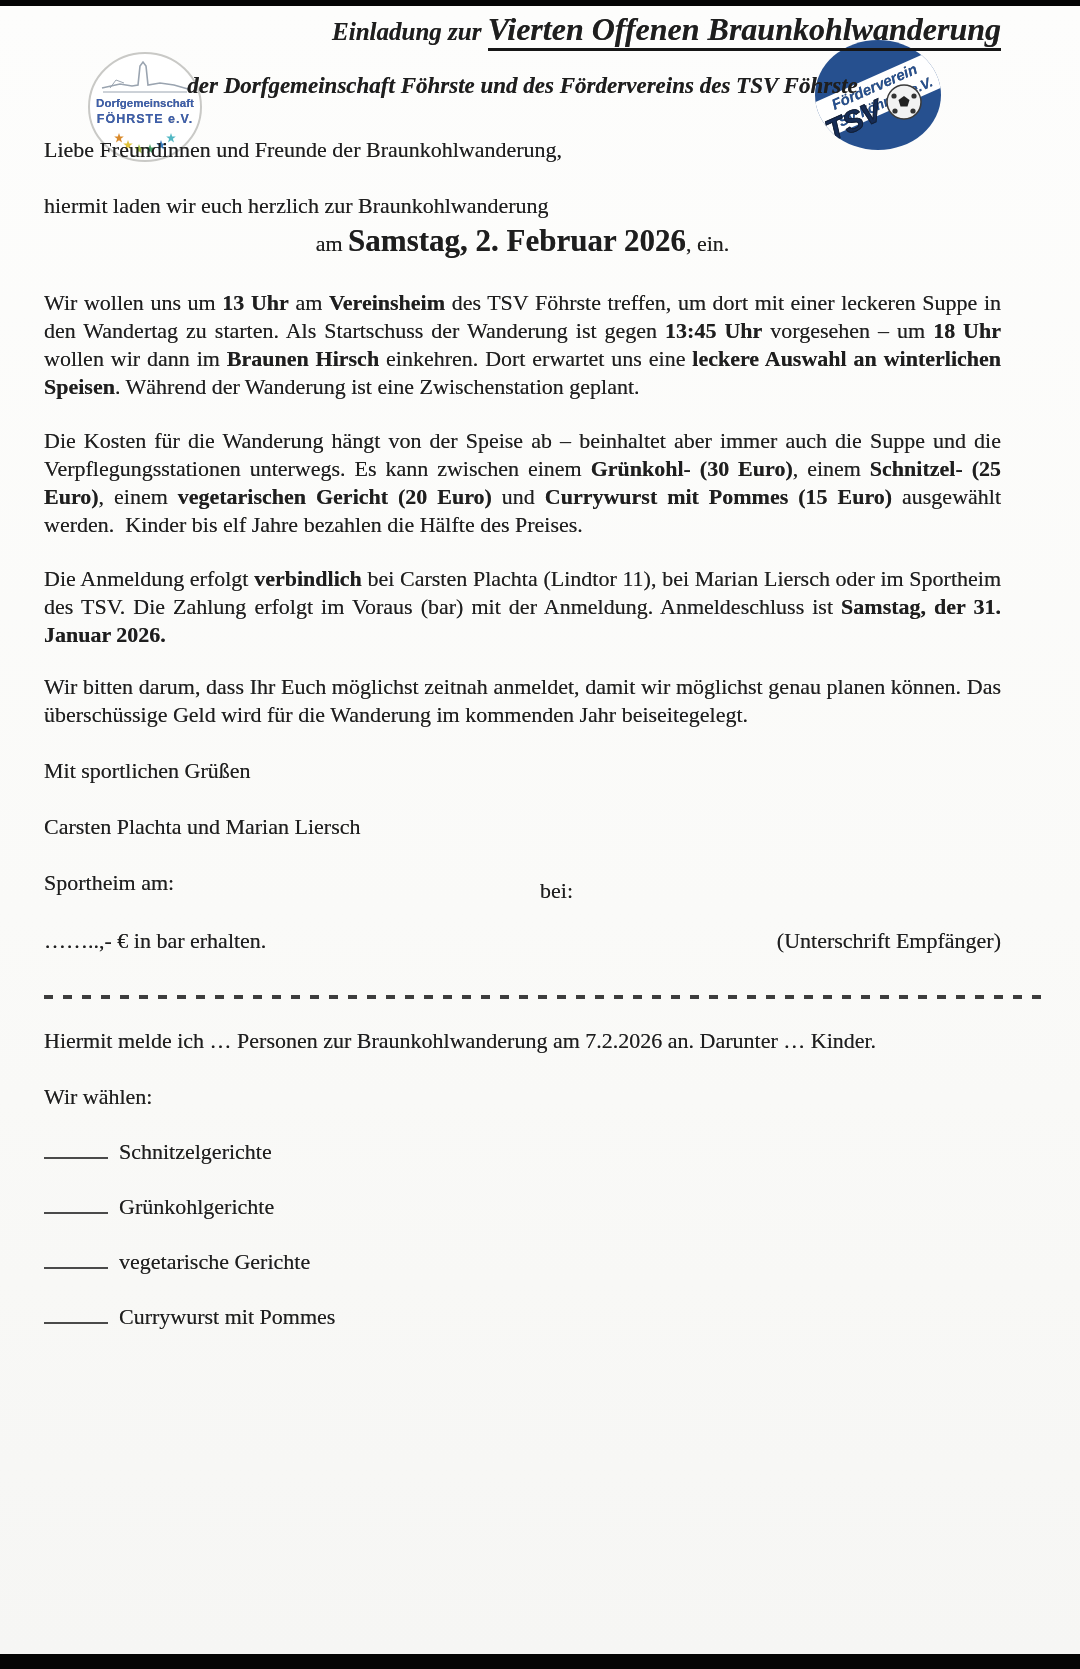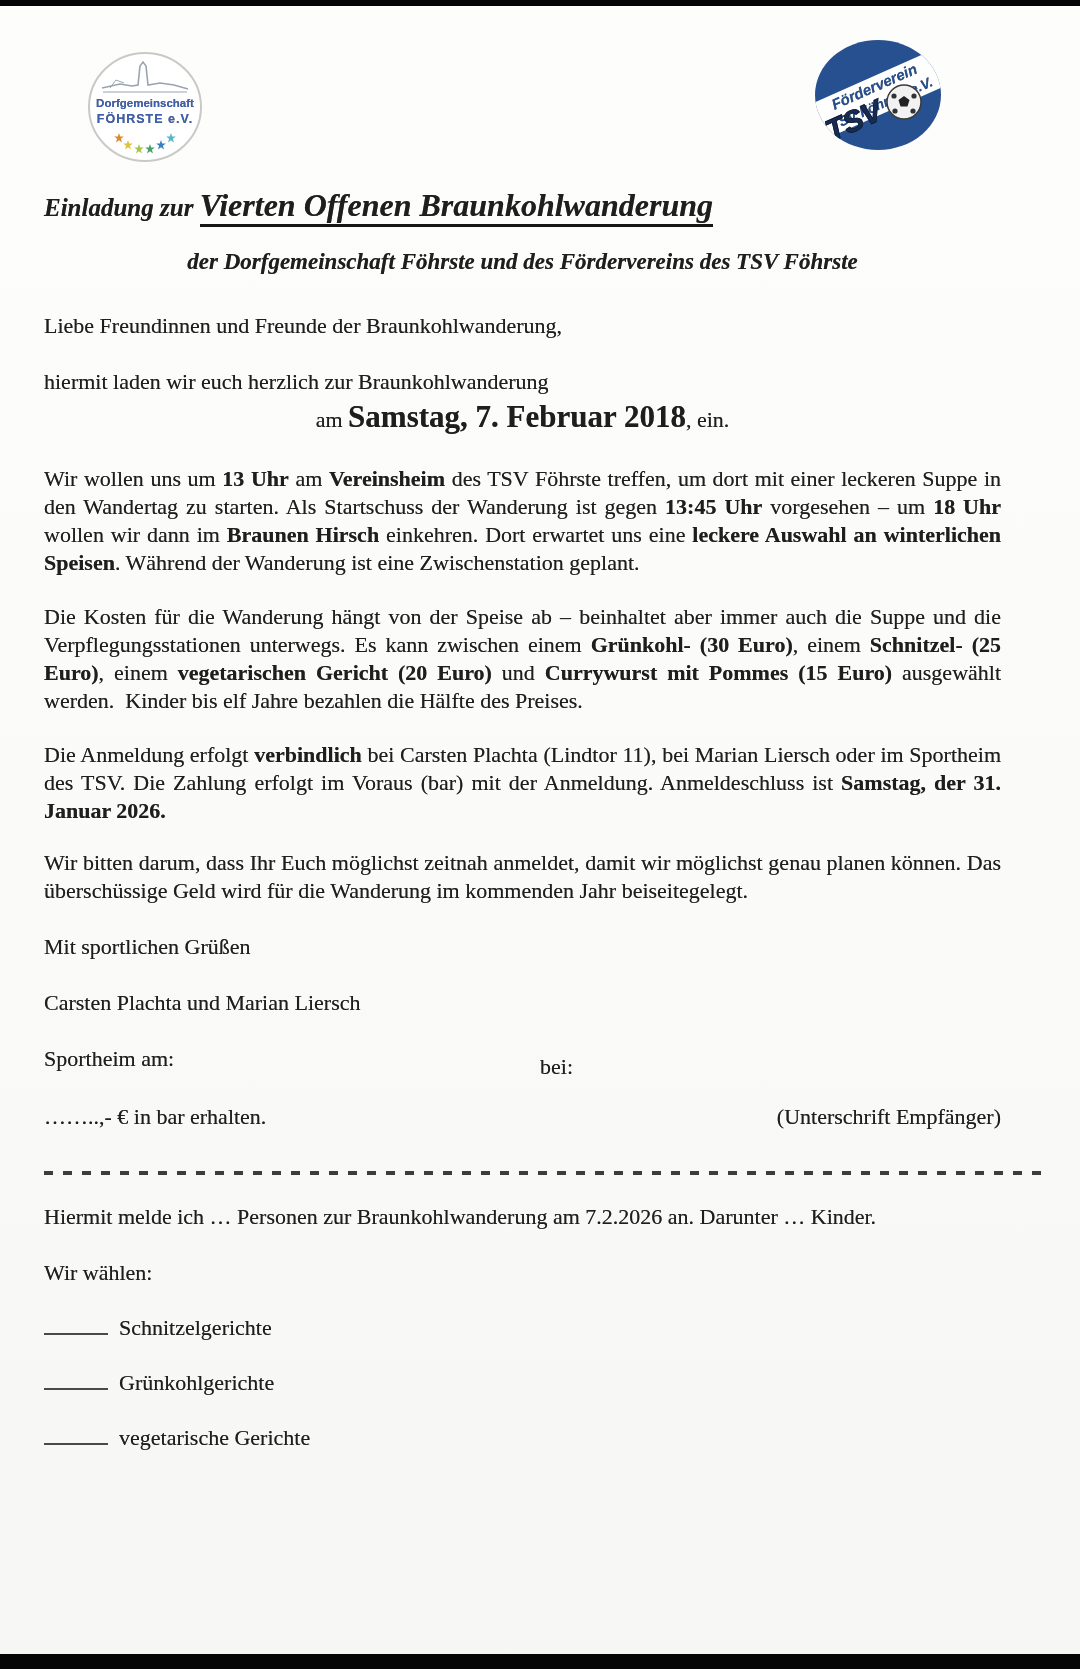--- a/index.html
+++ b/index.html
@@ -12,21 +12,21 @@
     background:linear-gradient(180deg,#fdfdfc 0%,#fafaf8 55%,#f6f6f4 100%);
     font-family:"Liberation Serif","DejaVu Serif",serif;
     color:#1e1e1e;overflow:hidden;
     text-shadow:0 0 0.6px rgba(40,40,40,.65);
   }
   .content{position:absolute;top:0;left:0;right:0;padding:0 79px 0 44px;font-size:22px;line-height:28px;}
   .logo{position:absolute;}
   .logo-left{left:86px;top:44px;width:118px;height:114px;}
   .logo-right{left:812px;top:32px;width:132px;height:114px;}
 
-  .title-row{margin-top:176px;text-align:left;white-space:nowrap;line-height:46px;}
+  .title-row{text-align:right;white-space:nowrap;line-height:46px;}
   .title-prefix{font-weight:bold;font-style:italic;font-size:25px;}
   .title-main{font-weight:bold;font-style:italic;font-size:32px;border-bottom:3px solid #161616;padding-bottom:1px;}
   .subtitle{margin-top:16px;text-align:center;font-weight:bold;font-style:italic;font-size:23px;}
 
   .greeting{margin-top:36px;}
   .invite{margin-top:28px;}
   .date-line{text-align:center;line-height:42px;white-space:nowrap;}
   .date-big{font-weight:bold;font-size:31px;}
 
   .para{margin-top:26px;text-align:justify;}
@@ -116,21 +116,21 @@
         <span class="title-prefix">Einladung zur </span><span class="title-main">Vierten Offenen Braunkohlwanderung</span>
       </div>
 
       <div class="subtitle">der Dorfgemeinschaft Föhrste und des Fördervereins des TSV Föhrste</div>
 
       <div class="greeting">Liebe Freundinnen und Freunde der Braunkohlwanderung,</div>
 
       <div class="invite">hiermit laden wir euch herzlich zur Braunkohlwanderung</div>
 
       <div class="date-line">
-        <span>am </span><span class="date-big">Samstag, 7. Februar 2018</span><span>, ein.</span>
+        <span>am </span><span class="date-big">Samstag, 2. Februar 2026</span><span>, ein.</span>
       </div>
 
       <div class="para tight"><span>Wir wollen uns um </span><b>13 Uhr</b><span> am </span><b>Vereinsheim</b><span> des TSV Föhrste treffen, um dort mit einer leckeren Suppe in den Wandertag zu starten. Als Startschuss der Wanderung ist gegen </span><b>13:45 Uhr</b><span> vorgesehen – um </span><b>18 Uhr</b><span> wollen wir dann im </span><b>Braunen Hirsch</b><span> einkehren. Dort erwartet uns eine </span><b>leckere Auswahl an winterlichen Speisen</b><span>. Während der Wanderung ist eine Zwischenstation geplant.</span></div>
 
       <div class="para"><span>Die Kosten für die Wanderung hängt von der Speise ab – beinhaltet aber immer auch die Suppe und die Verpflegungsstationen unterwegs. Es kann zwischen einem </span><b>Grünkohl- (30 Euro)</b><span>, einem </span><b>Schnitzel- (25 Euro)</b><span>, einem </span><b>vegetarischen Gericht (20 Euro)</b><span> und </span><b>Currywurst mit Pommes (15 Euro)</b><span> ausgewählt werden. Kinder bis elf Jahre bezahlen die Hälfte des Preises.</span></div>
 
       <div class="para"><span>Die Anmeldung erfolgt </span><b>verbindlich</b><span> bei Carsten Plachta (Lindtor 11), bei Marian Liersch oder im Sportheim des TSV. Die Zahlung erfolgt im Voraus (bar) mit der Anmeldung. Anmeldeschluss ist </span><b>Samstag, der 31. Januar 2026.</b></div>
 
       <div class="para tight">Wir bitten darum, dass Ihr Euch möglichst zeitnah anmeldet, damit wir möglichst genau planen können. Das überschüssige Geld wird für die Wanderung im kommenden Jahr beiseitegelegt.</div>
 
@@ -156,18 +156,21 @@
 
       <div class="option-row">
         <span class="blank"></span><span>Schnitzelgerichte</span>
       </div>
       <div class="option-row">
         <span class="blank"></span><span>Grünkohlgerichte</span>
       </div>
       <div class="option-row">
         <span class="blank"></span><span>vegetarische Gerichte</span>
       </div>
+      <div class="option-row">
+        <span class="blank"></span><span>Currywurst mit Pommes</span>
+      </div>
 
     </div>
   </div>
 
   <div class="letterbox bottom"></div>
 </div>
 
 </body></html>

